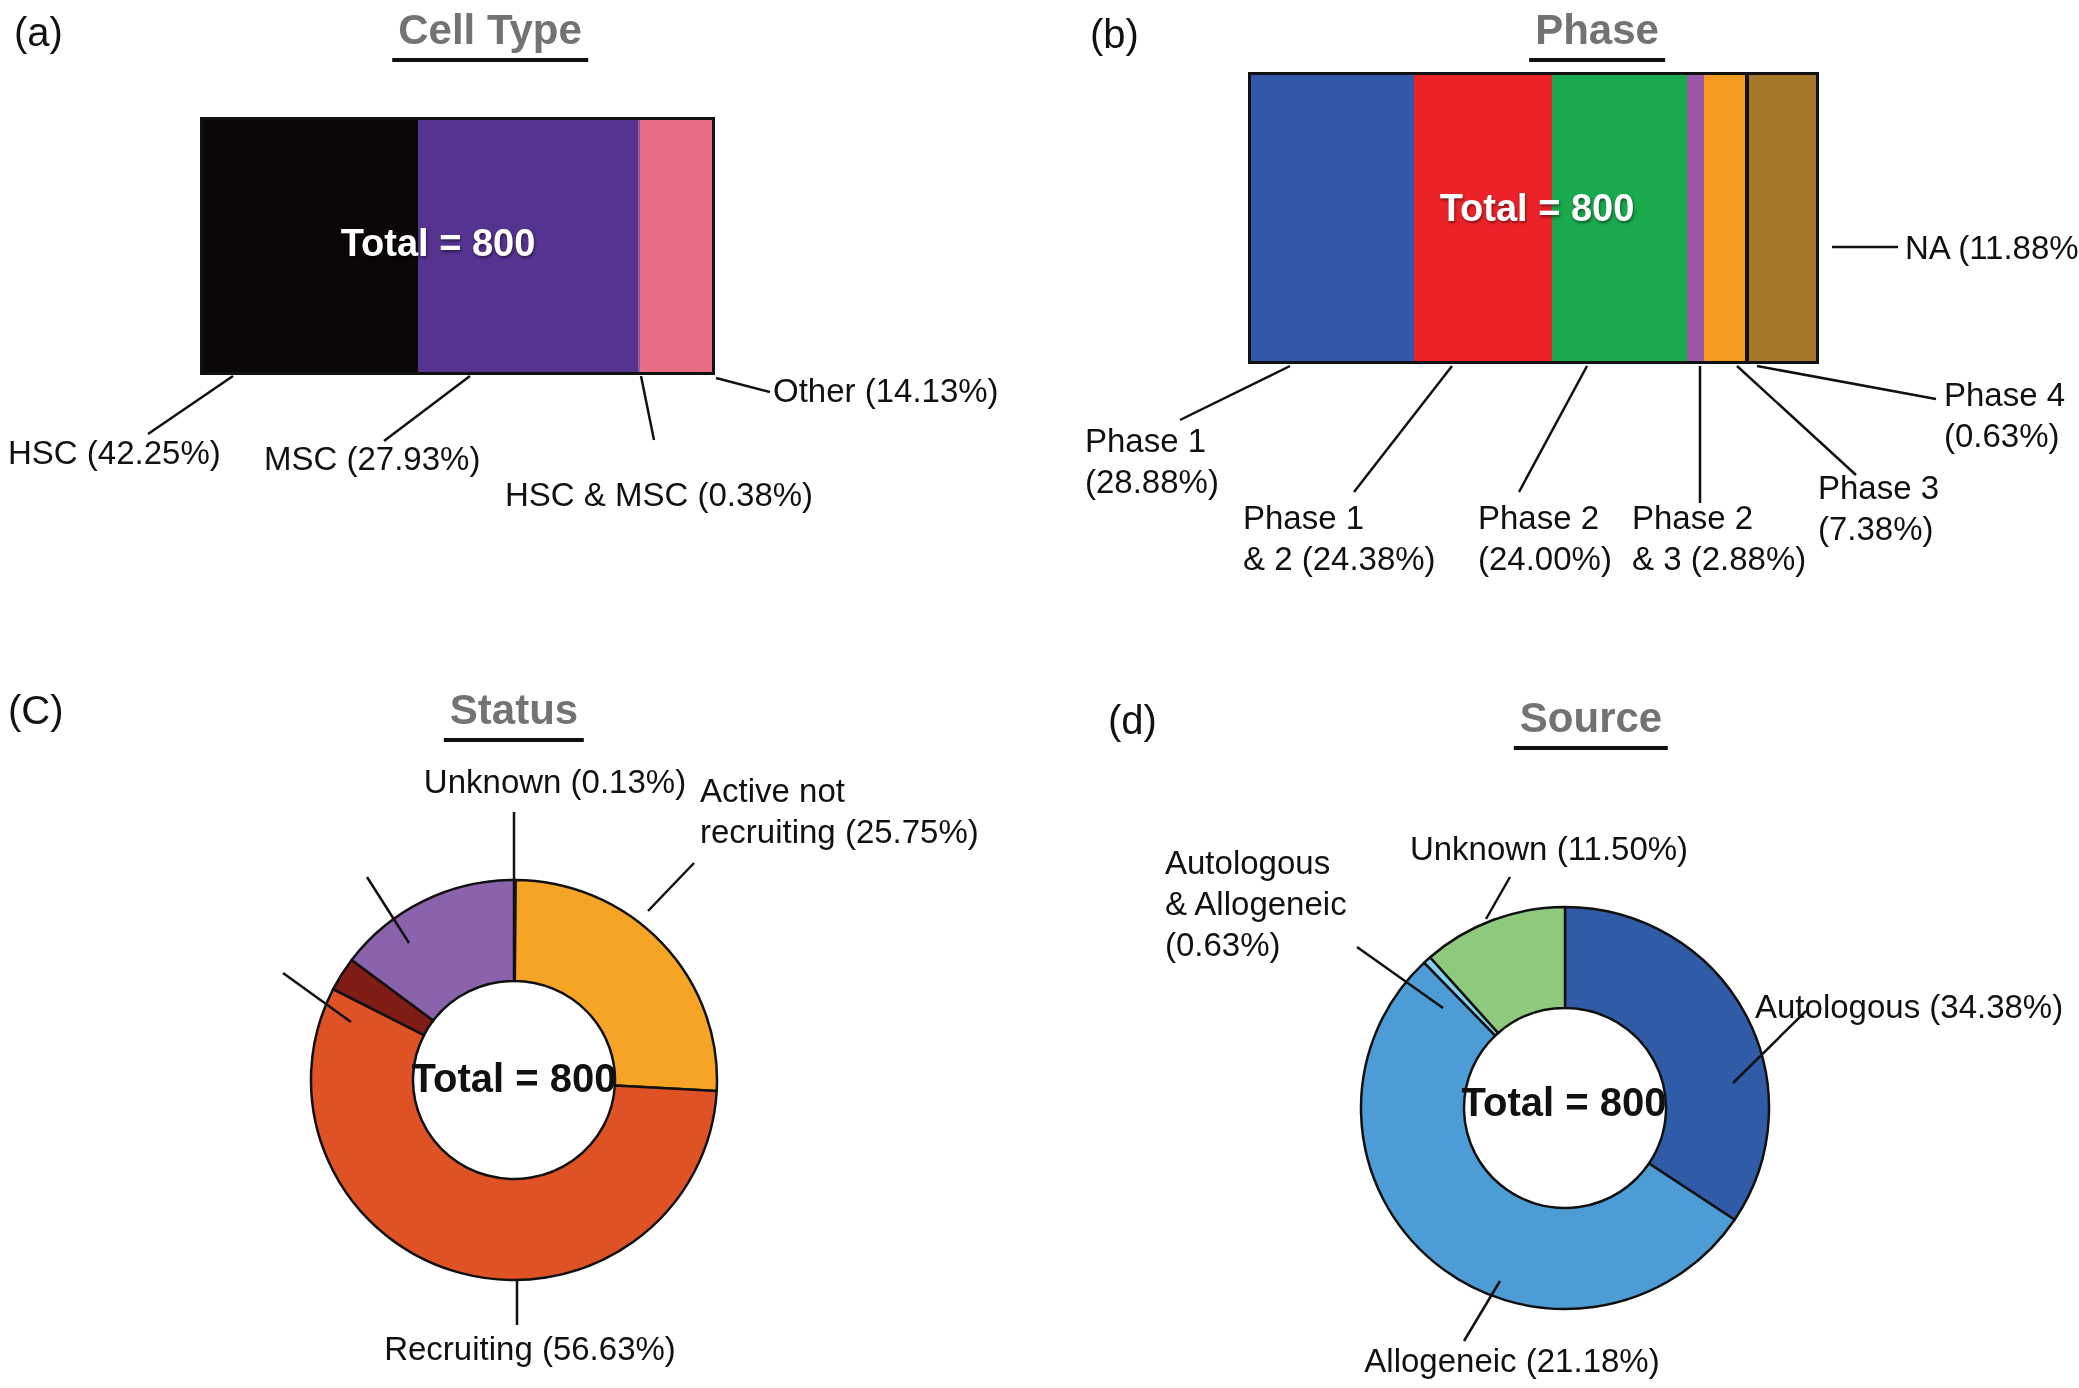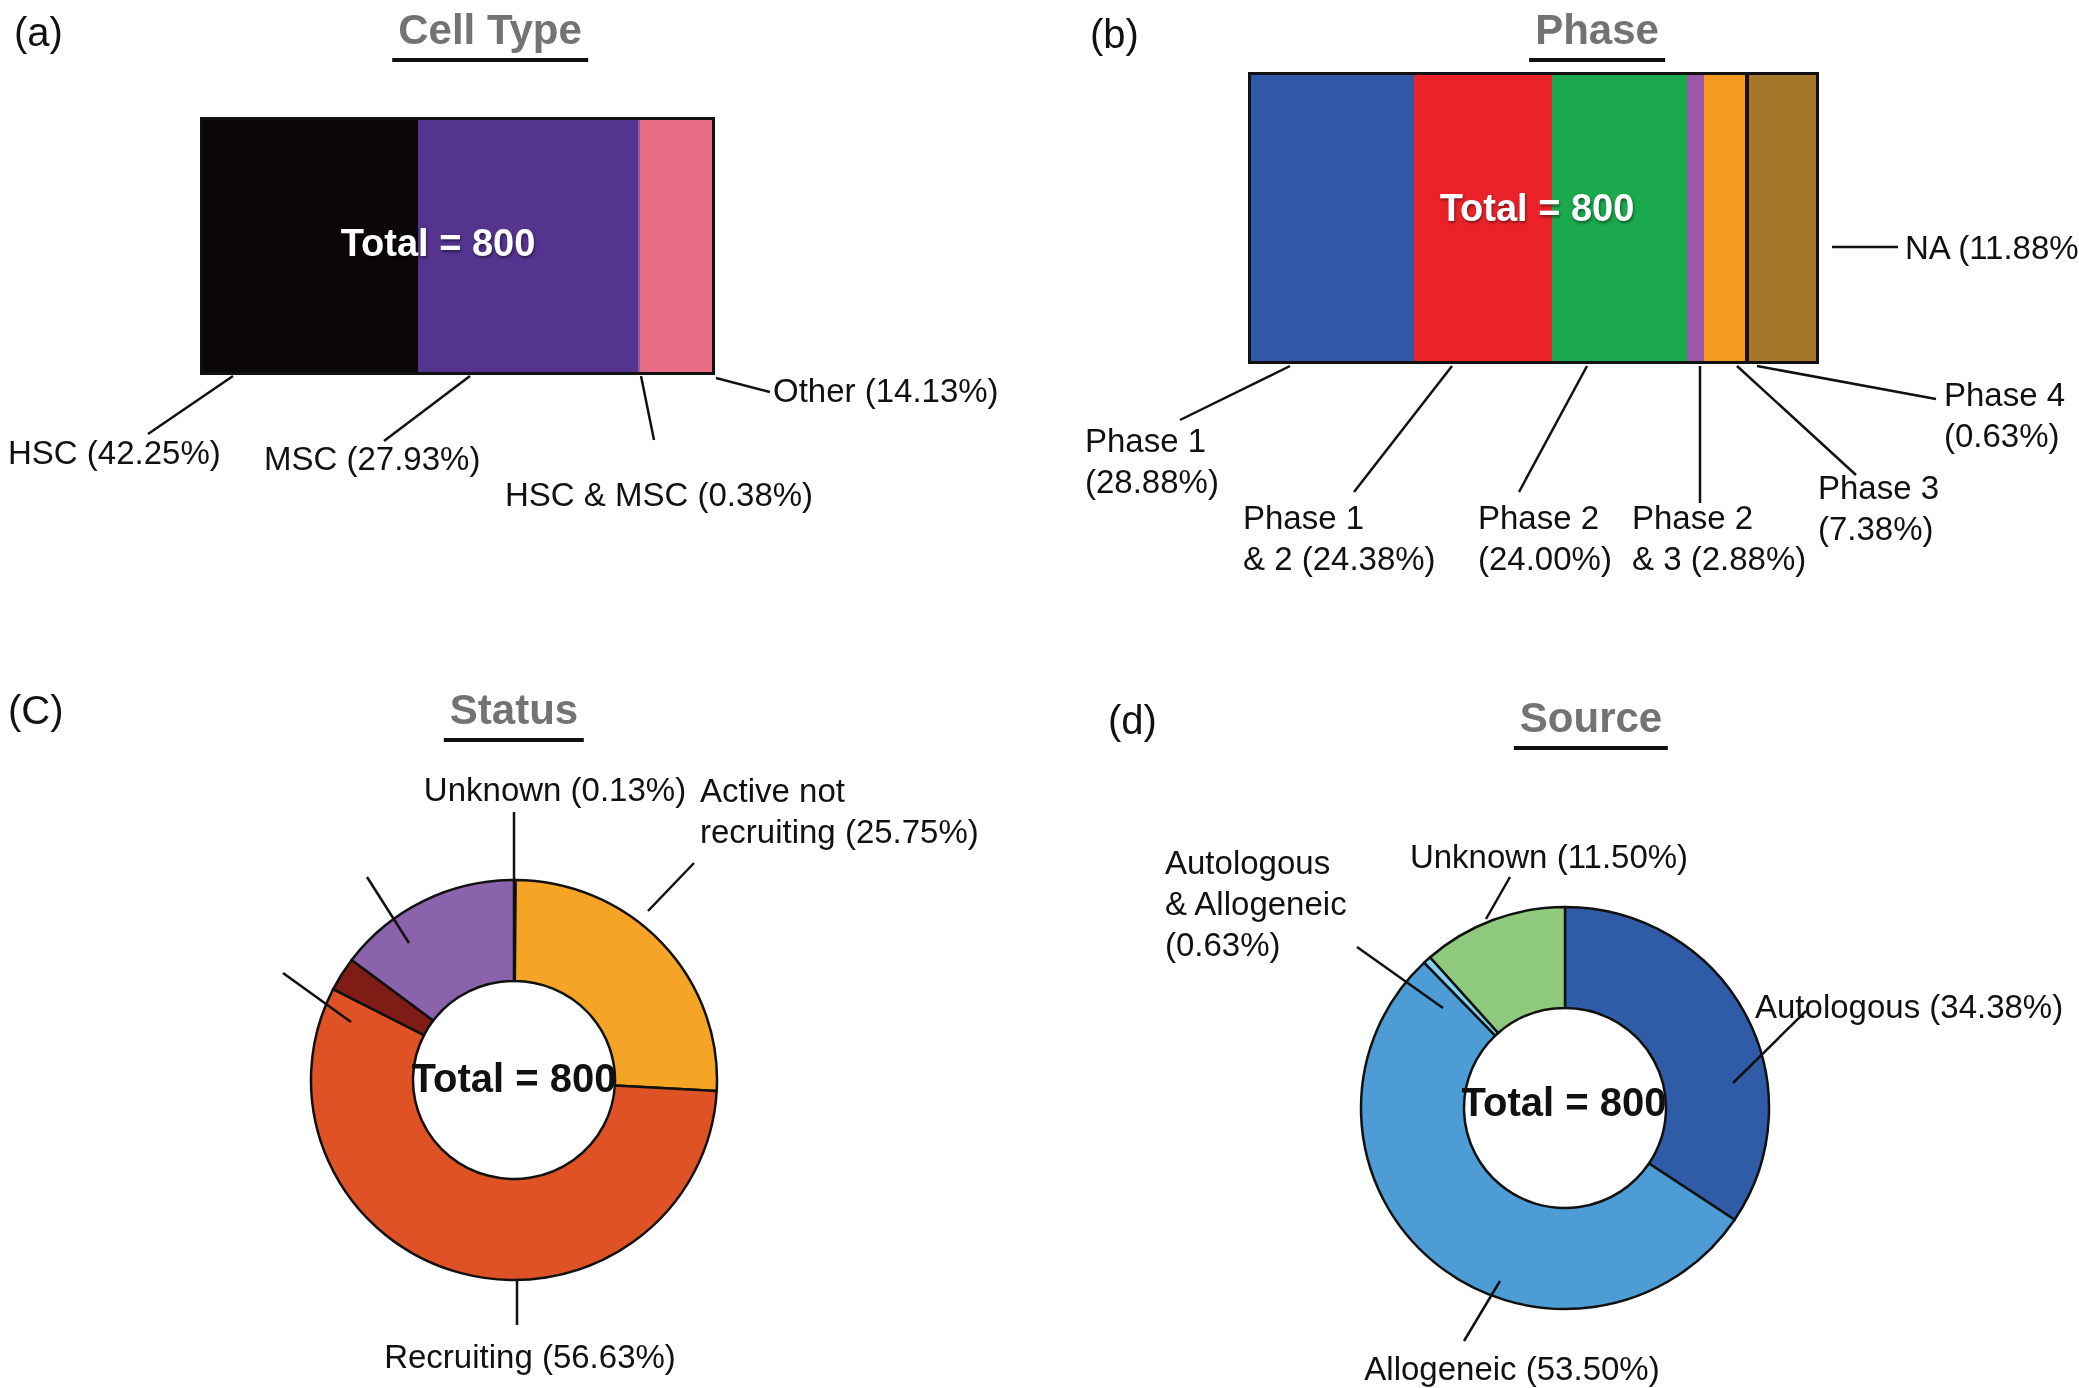--- a/index.html
+++ b/index.html
@@ -19,21 +19,21 @@
     border:3px solid #111;background:#fff;
   }
   .bar-segment{height:100%;}
   .total-label{
     position:absolute;transform:translate(-50%,-50%);
     font-weight:bold;white-space:nowrap;
   }
   .total-light{color:#fff;font-size:38px;text-shadow:1px 2px 3px rgba(0,0,0,.45);}
   .total-dark{color:#111;font-size:40px;}
   .callout{position:absolute;font-size:33px;line-height:41px;color:#111;white-space:nowrap;}
-  .callout.center{transform:translateX(-50%);text-align:center;margin-top:8px;}
+  .callout.center{transform:translateX(-50%);text-align:center;}
 </style>
 </head>
 <body>
 
 <div id="canvas">
   <svg id="overlay" viewBox="0 0 2079 1388" xmlns="http://www.w3.org/2000/svg">
       <line x1="233" y1="376" x2="148" y2="434" stroke="#111111" stroke-width="2.5"></line>
       <line x1="470" y1="376" x2="384" y2="441" stroke="#111111" stroke-width="2.5"></line>
       <line x1="641" y1="376" x2="654" y2="440" stroke="#111111" stroke-width="2.5"></line>
       <line x1="716" y1="378" x2="770" y2="392" stroke="#111111" stroke-width="2.5"></line>
@@ -147,15 +147,15 @@
     </div>
     <div class="callout" style="left: 1165px; top: 841.5px;">
       <div>Autologous</div>
       <div>&amp; Allogeneic</div>
       <div>(0.63%)</div>
     </div>
     <div class="callout" style="left: 1755px; top: 986px;">
       <div>Autologous (34.38%)</div>
     </div>
     <div class="callout center" style="left: 1512px; top: 1339.5px;">
-      <div>Allogeneic (53.50%)</div>
+      <div>Allogeneic (21.18%)</div>
     </div>
   </div>
 
 </body></html>

